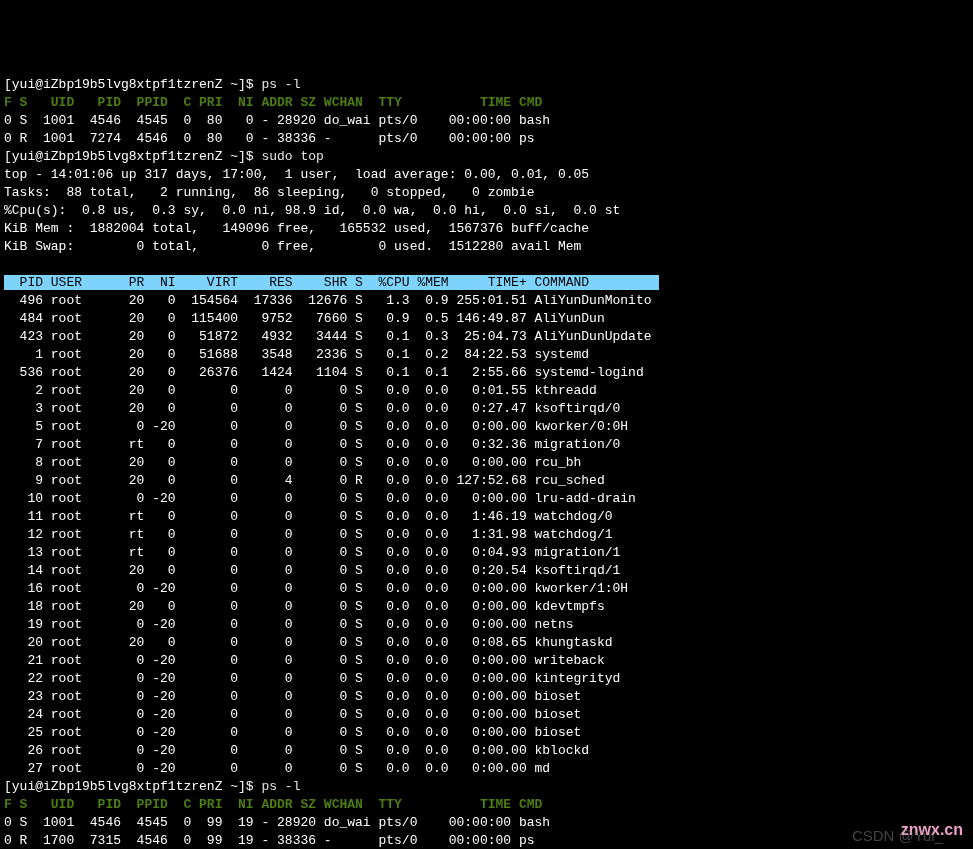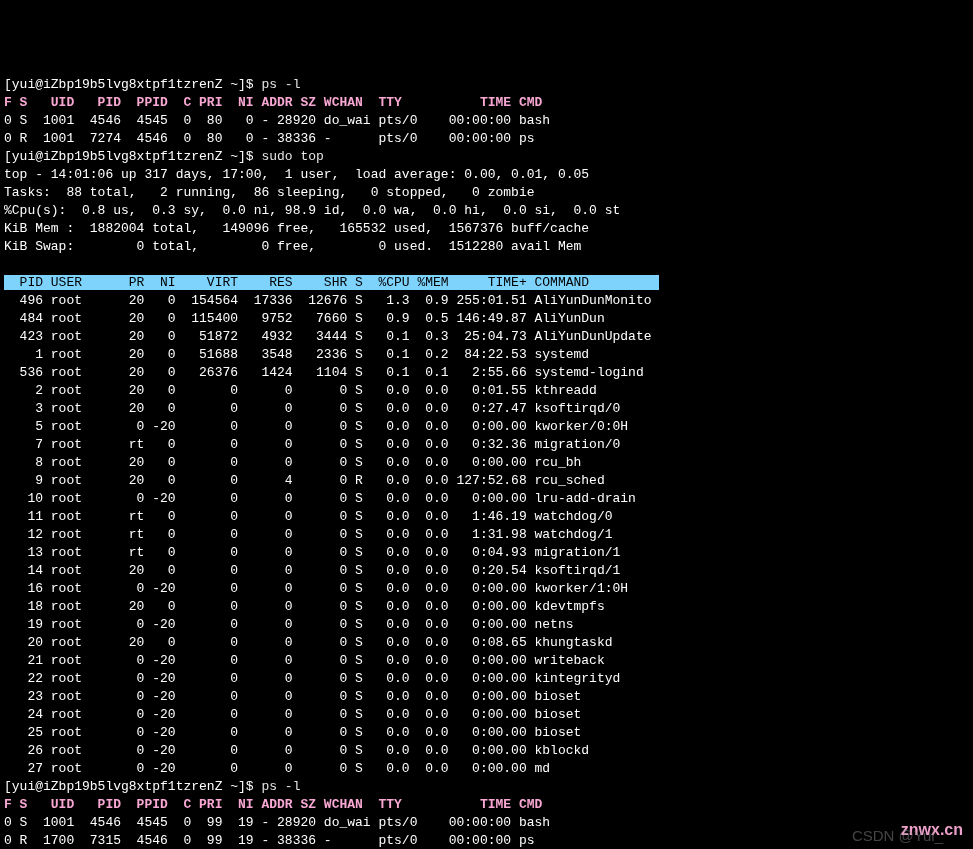--- a/index.html
+++ b/index.html
@@ -11,21 +11,21 @@
       line-height: 18px;
       width: 973px;
       height: 849px;
       padding: 4px;
       white-space: pre;
       overflow: hidden;
       position: relative;
     }
     .prompt { color: #fff; }
     .cmd { color: #e5e5e5; text-align: right; }
-    .header-row { color: #f9a8d4; font-weight: bold; }
+    .header-row { color: #4d7c0f; font-weight: bold; }
     .inverted { background: #7dd3fc; color: #000; }
     .watermark1 {
       position: absolute;
       bottom: 10px;
       right: 10px;
       color: #f9a8d4;
       font-family: sans-serif;
       font-size: 16px;
       font-weight: bold;
       opacity: 0.95;

